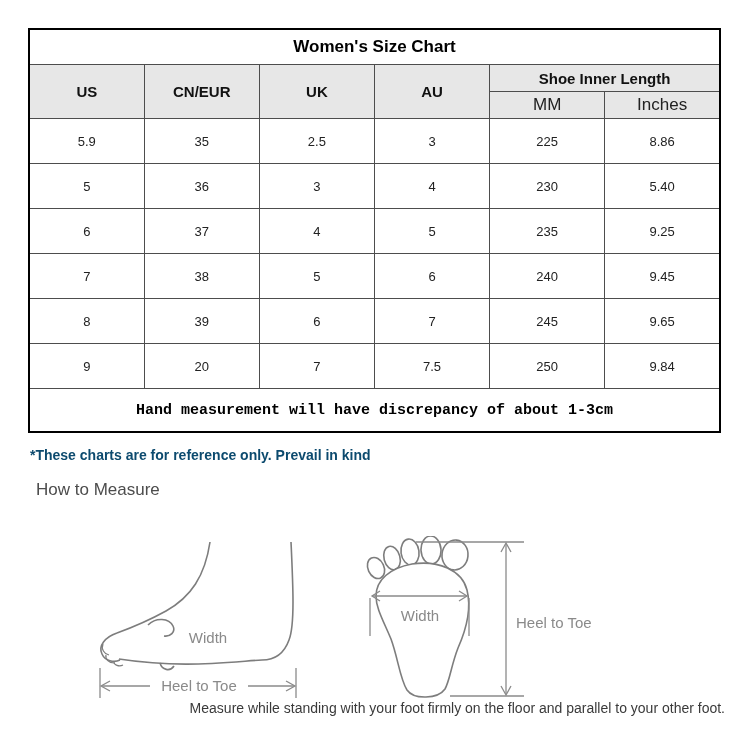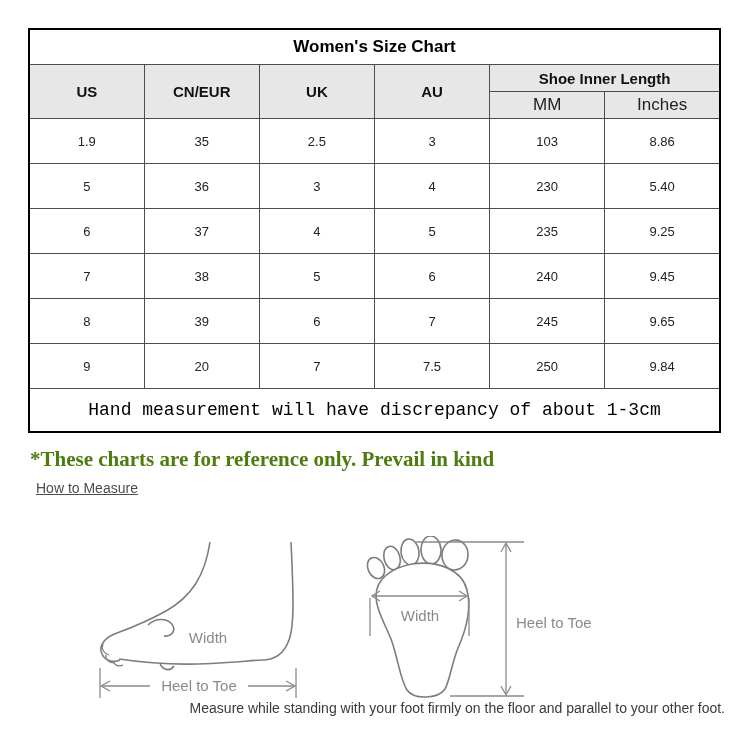--- a/index.html
+++ b/index.html
@@ -17,31 +17,31 @@
   table.size-table td, table.size-table th{
     border:1px solid #4d4d4d;text-align:center;vertical-align:middle;
     padding:0;color:#1a1a1a;
   }
   tr.r-title td{height:34px;background:#fff;font-weight:bold;font-size:17px;color:#000;margin-left:48px;}
   tr.r-head th{height:26px;background:#e7e7e7;font-weight:bold;font-size:15px;color:#111;}
   tr.r-sub th{height:26px;background:#e7e7e7;font-weight:normal;font-size:17px;color:#222;}
   tr.r-data td{height:44px;font-size:13px;color:#222;}
   tr.r-foot td{
     height:42px;background:#fff;
-    font-family:"Liberation Mono", monospace;font-weight:normal;font-size:18px;color:#000;
+    font-family:"Liberation Mono", monospace;font-weight:bold;font-size:15px;color:#000;
   }
   
   .ref-note{
     position:absolute;left:30px;top:447px;
-    font-family:Liberation Serif, serif;font-weight:bold;
-    font-size:21px;color:#4d7c0f;white-space:nowrap;
+    font-family:Liberation Sans, sans-serif;font-weight:bold;
+    font-size:14px;color:#0c4a6e;white-space:nowrap;
   }
   .howto-heading{
     position:absolute;left:36px;top:480px;
-    font-size:14px;color:#4c4c4c;text-decoration:underline;
+    font-size:17px;color:#4c4c4c;
   }
   .howto-sub{
     position:absolute;left:36px;top:509px;
     font-size:13px;color:#383838;
   }
   .caption{
     position:absolute;left:25px;top:700px;width:700px;text-align:right;
     font-size:14px;color:#3a3a3a;
   }
   
@@ -75,25 +75,25 @@
       <th rowspan="2">CN/EUR</th>
       <th rowspan="2">UK</th>
       <th rowspan="2">AU</th>
       <th colspan="2">Shoe Inner Length</th>
     </tr>
     <tr class="r-sub">
       <th>MM</th>
       <th>Inches</th>
     </tr>
     <tr class="r-data">
-      <td>1.9</td>
+      <td>5.9</td>
       <td>35</td>
       <td>2.5</td>
       <td>3</td>
-      <td>103</td>
+      <td>225</td>
       <td>8.86</td>
     </tr>
     <tr class="r-data">
       <td>5</td>
       <td>36</td>
       <td>3</td>
       <td>4</td>
       <td>230</td>
       <td>5.40</td>
     </tr>

